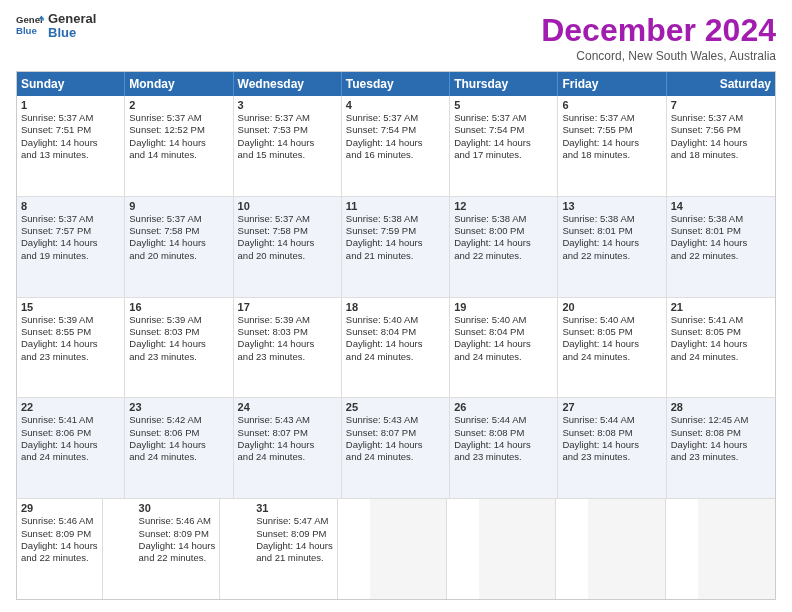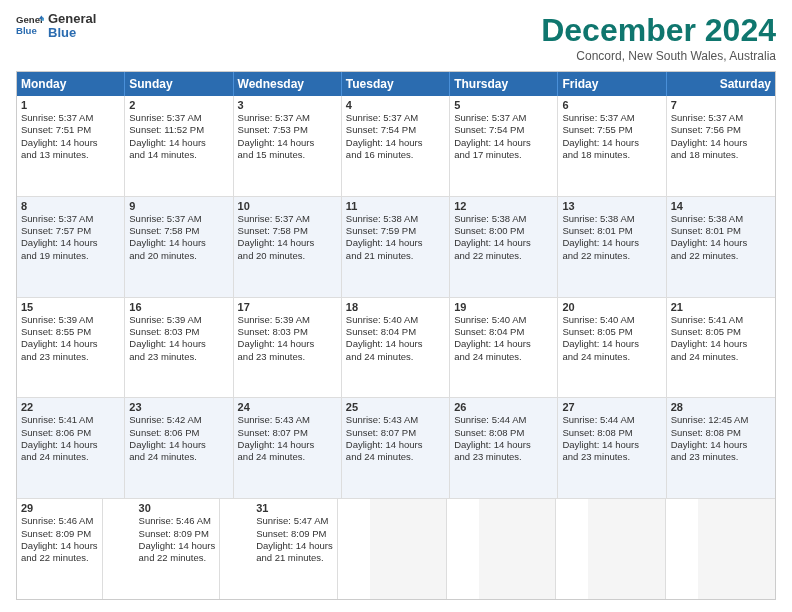--- a/index.html
+++ b/index.html
@@ -31,21 +31,21 @@
     .logo-icon {
       width: 28px;
       height: 28px;
     }
     .title-section {
       text-align: right;
     }
     .month-title {
       font-size: 32px;
       font-weight: bold;
-      color: #0f766e;
+      color: #a21caf;
     }
     .location {
       font-size: 12px;
       color: #555;
     }
     .calendar {
       flex: 1;
       display: flex;
       flex-direction: column;
       border: 1px solid #ccc;
@@ -118,41 +118,41 @@
       </div>
     </div>
     <div class="title-section">
       <div class="month-title">December 2024</div>
       <div class="location">Concord, New South Wales, Australia</div>
     </div>
   </div>
 
   <div class="calendar">
     <div class="cal-header">
-    <div class="cal-header-cell">Monday</div>
-        <div class="cal-header-cell">Sunday</div>
+    <div class="cal-header-cell">Sunday</div>
+        <div class="cal-header-cell">Monday</div>
         <div class="cal-header-cell">Wednesday</div>
         <div class="cal-header-cell">Tuesday</div>
         <div class="cal-header-cell">Thursday</div>
         <div class="cal-header-cell">Friday</div>
         <div class="cal-header-cell">Saturday</div>
       </div>
     <div class="cal-body">
     <div class="cal-row">
           <div class="cal-cell">
             <span class="day-num">1</span>
             <span class="cell-line">Sunrise: 5:37 AM</span>
             <span class="cell-line">Sunset: 7:51 PM</span>
             <span class="cell-line">Daylight: 14 hours</span>
             <span class="cell-line">and 13 minutes.</span>
           </div>
           <div class="cal-cell">
             <span class="day-num">2</span>
             <span class="cell-line">Sunrise: 5:37 AM</span>
-            <span class="cell-line">Sunset: 11:52 PM</span>
+            <span class="cell-line">Sunset: 12:52 PM</span>
             <span class="cell-line">Daylight: 14 hours</span>
             <span class="cell-line">and 14 minutes.</span>
           </div>
           <div class="cal-cell">
             <span class="day-num">3</span>
             <span class="cell-line">Sunrise: 5:37 AM</span>
             <span class="cell-line">Sunset: 7:53 PM</span>
             <span class="cell-line">Daylight: 14 hours</span>
             <span class="cell-line">and 15 minutes.</span>
           </div>

